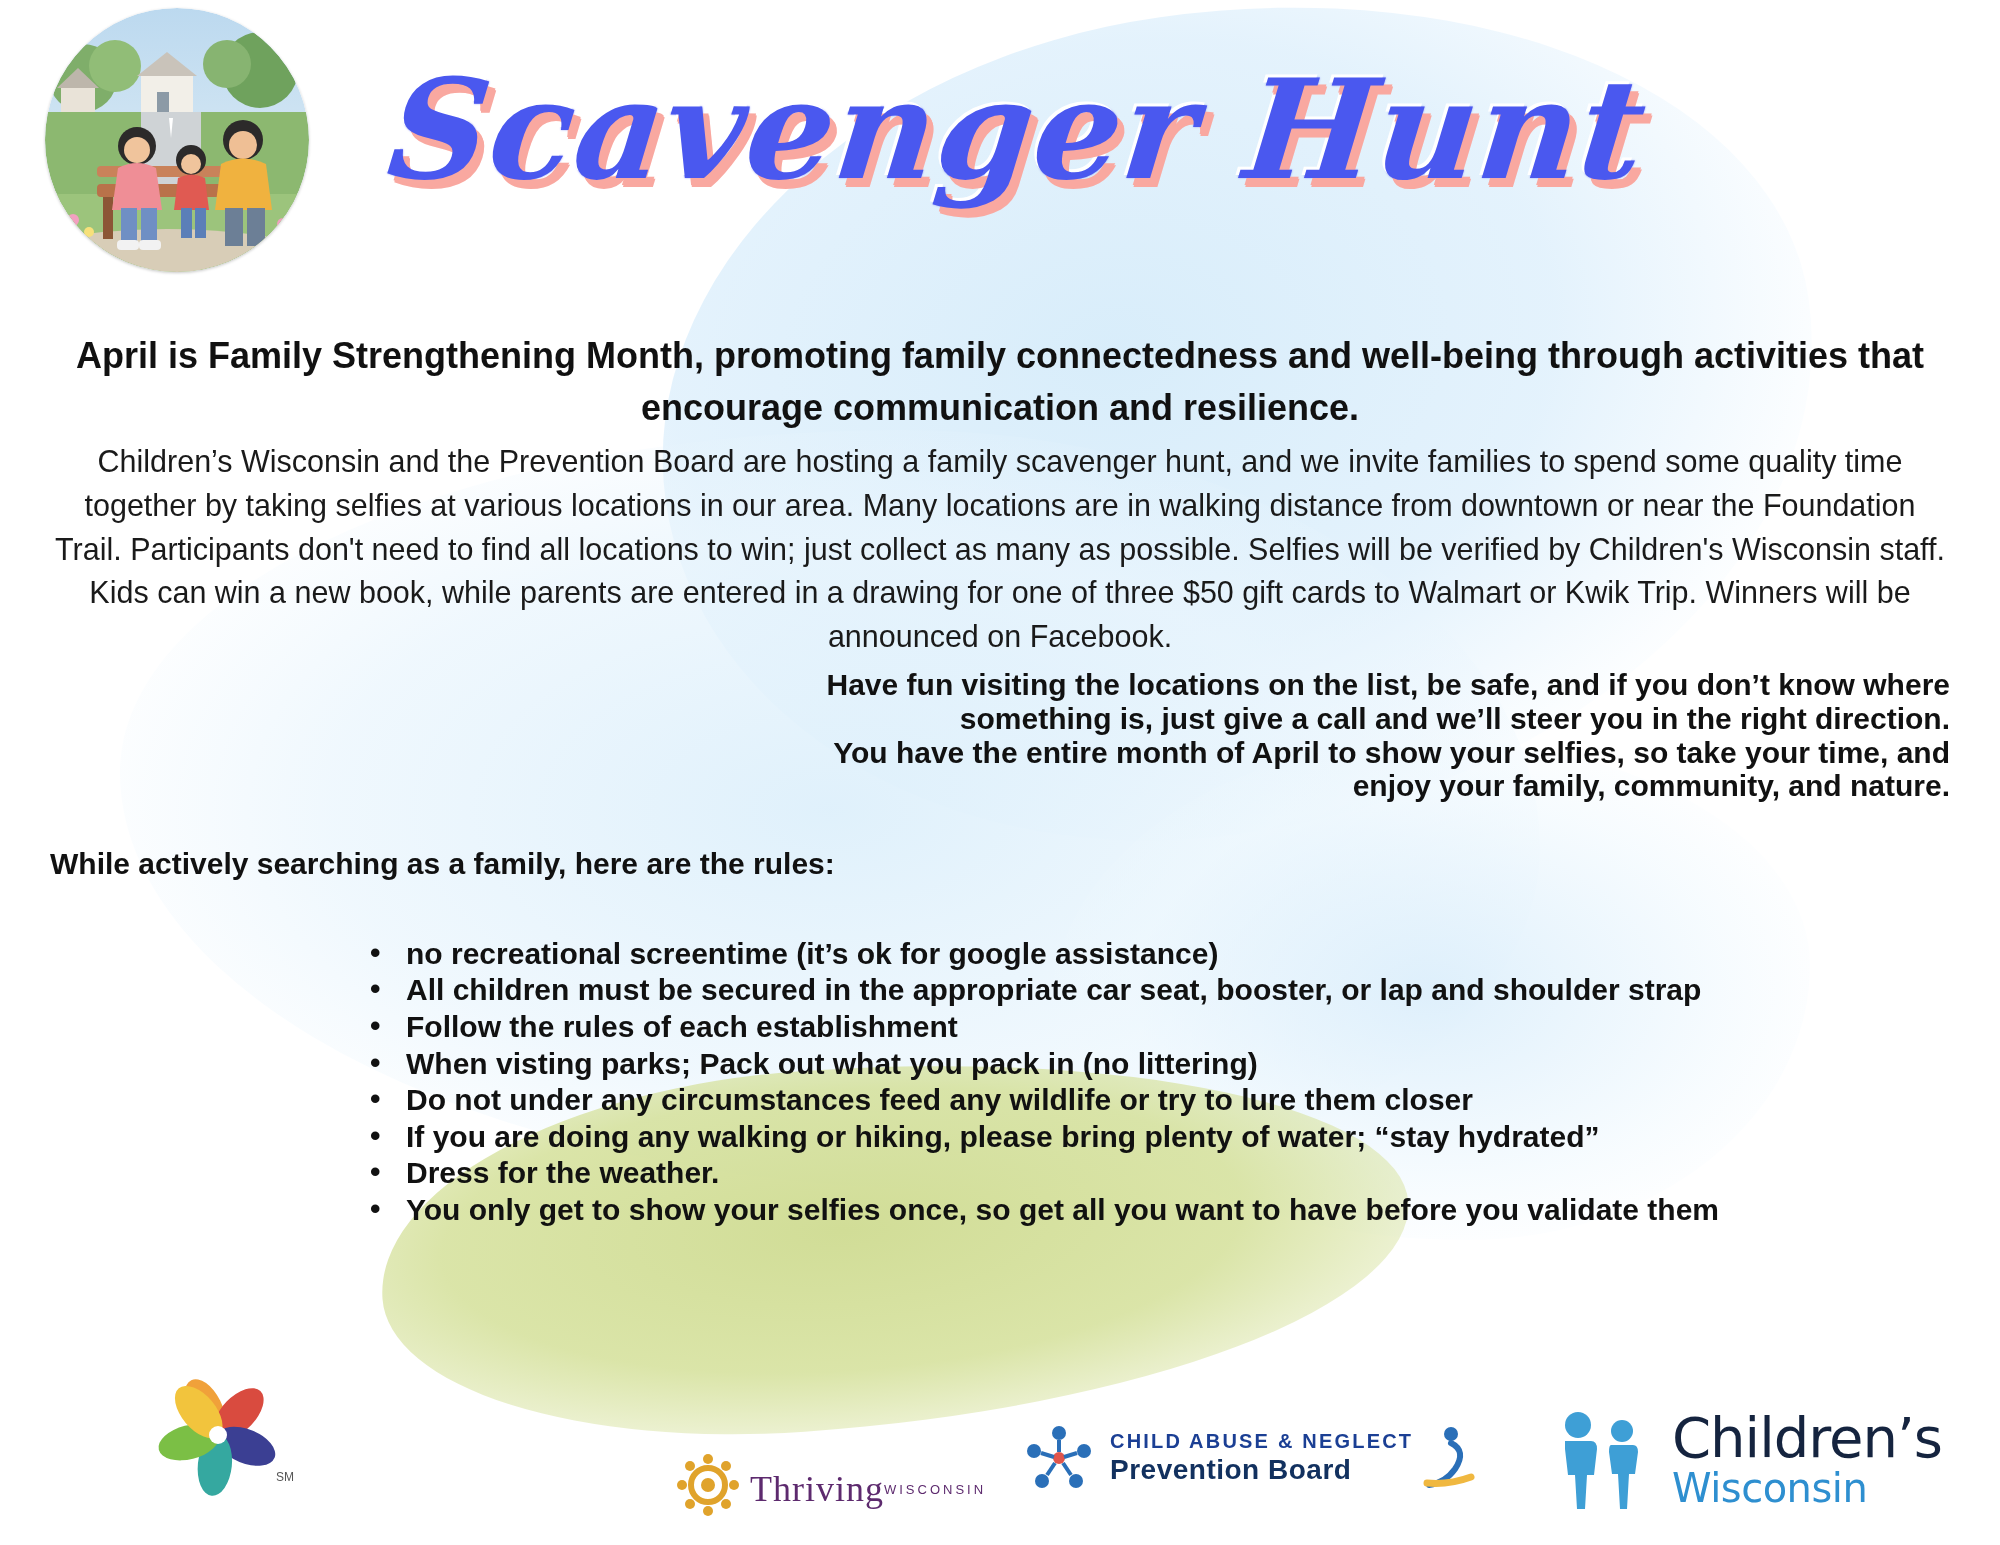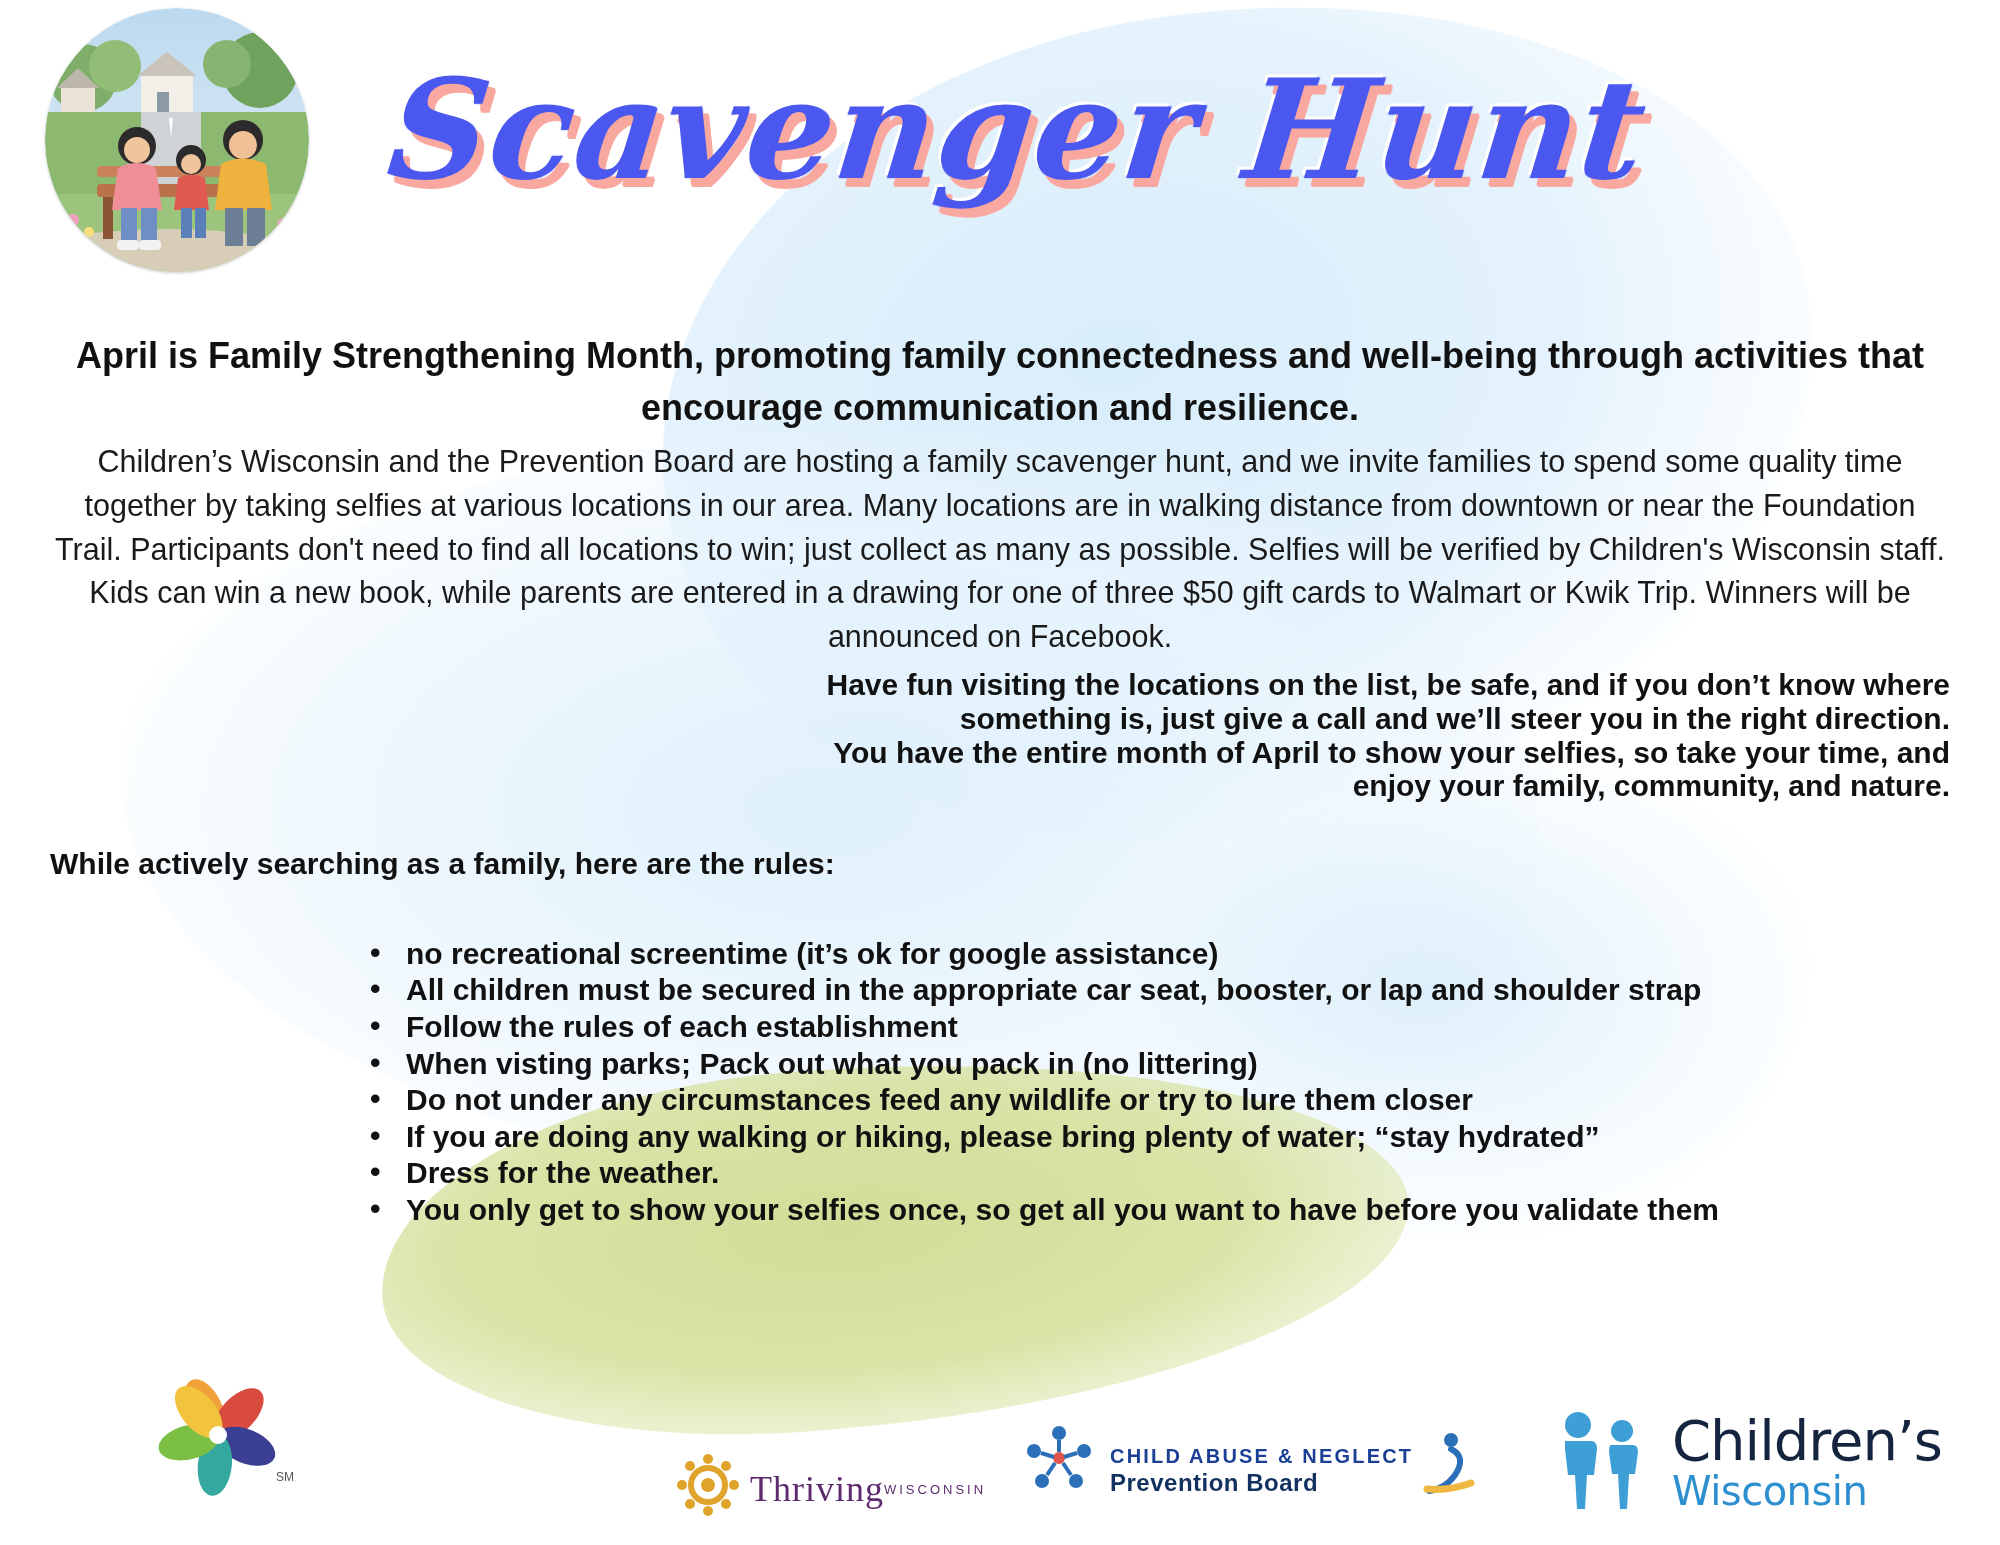--- a/index.html
+++ b/index.html
@@ -161,21 +161,21 @@
   .footer {
     position: absolute;
     left: 0; bottom: 0;
     width: 2000px;
     height: 180px;
     z-index: 3;
   }
   .logo {
     position: absolute;
     display: flex;
-    align-items: flex-end;
+    align-items: center;
   }
   .logo-pinwheel { left: 148px; bottom: 42px; }
   .logo-thriving {
     left: 650px; bottom: 12px;
     flex-direction: row;
     align-items: center;
     background: #ffffff;
     padding: 6px 16px 8px;
   }
   .thriving-word {
@@ -193,21 +193,21 @@
   }
   .logo-pb { left: 1020px; bottom: 48px; }
   .pb-text { margin-left: 12px; }
   .pb-line1 {
     font-size: 20px;
     font-weight: bold;
     letter-spacing: 2.2px;
     color: #1b3f94;
   }
   .pb-line2 {
-    font-size: 24px;
+    font-size: 28px;
     font-weight: bold;
     letter-spacing: 0.5px;
     color: #12315f;
     margin-top: 1px;
   }
   .logo-cw { right: 58px; bottom: 34px; }
   .cw-text { margin-left: 16px; line-height: 1; }
   .cw-line1 {
     font-size: 56px;
     color: #15243f;

